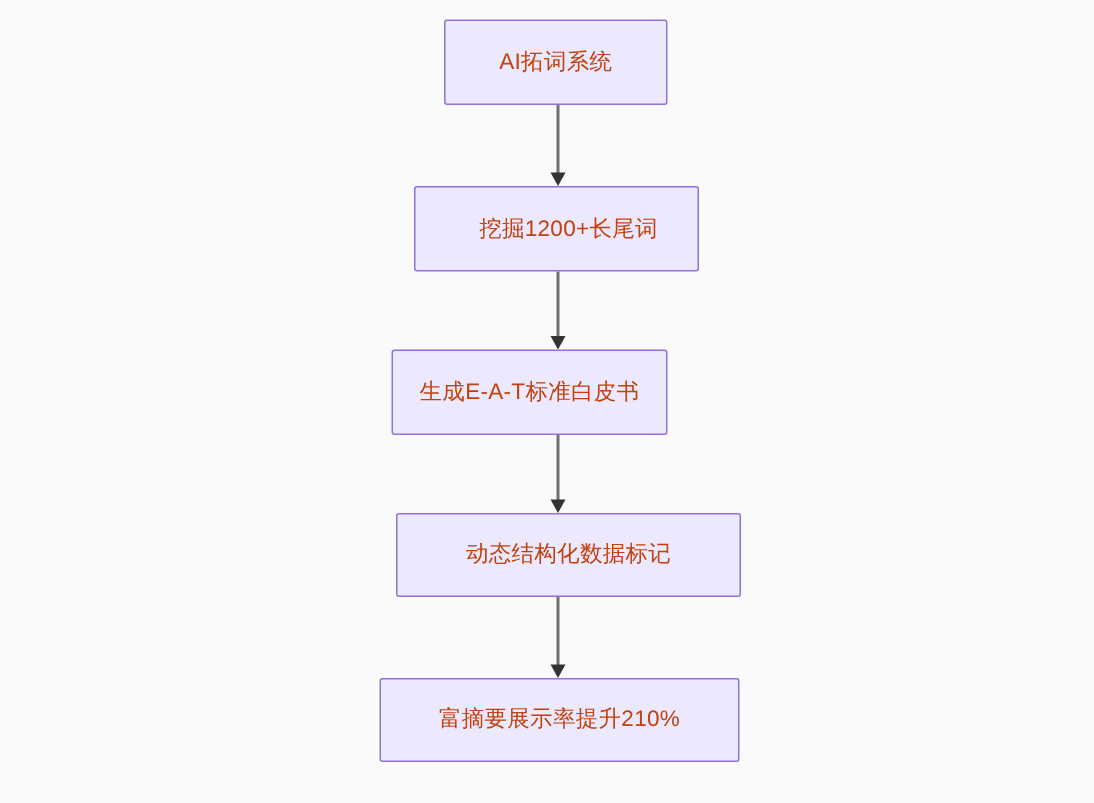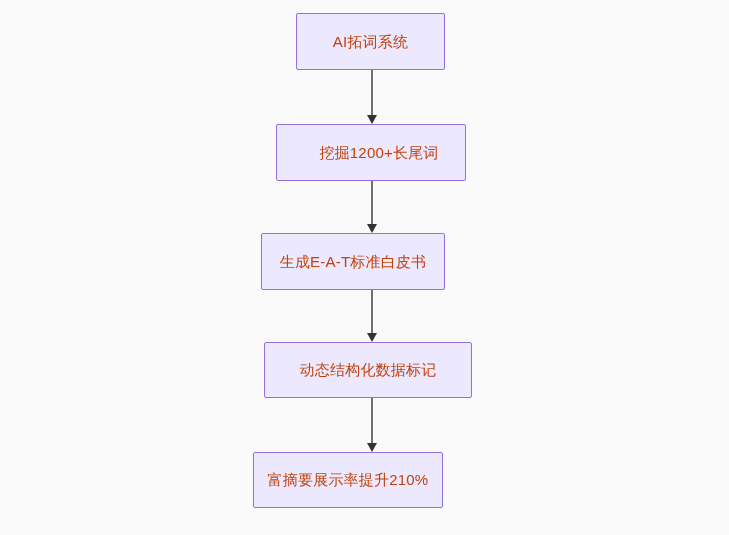--- a/index.html
+++ b/index.html
@@ -83,21 +83,21 @@
   </div>
 
   <div class="node" id="node-2" style="left: 276px; top: 124px; width: 190px; height: 57px; padding-left: 16px;">
     <span class="node-label">挖掘1200+长尾词</span>
   </div>
 
   <div class="node" id="node-3" style="left: 261px; top: 233px; width: 184px; height: 57px;">
     <span class="node-label">生成E-A-T标准白皮书</span>
   </div>
 
-  <div class="node" id="node-4" style="left: 264px; top: 342px; width: 208px; height: 56px;">
+  <div class="node" id="node-4" style="left: 264px; top: 342px; width: 230px; height: 56px;">
     <span class="node-label">动态结构化数据标记</span>
   </div>
 
-  <div class="node" id="node-5" style="left: 253px; top: 452px; width: 190px; height: 56px;">
+  <div class="node" id="node-5" style="left: 253px; top: 452px; width: 240px; height: 56px;">
     <span class="node-label">富摘要展示率提升210%</span>
   </div>
 
 </div>
 
 </body></html>

